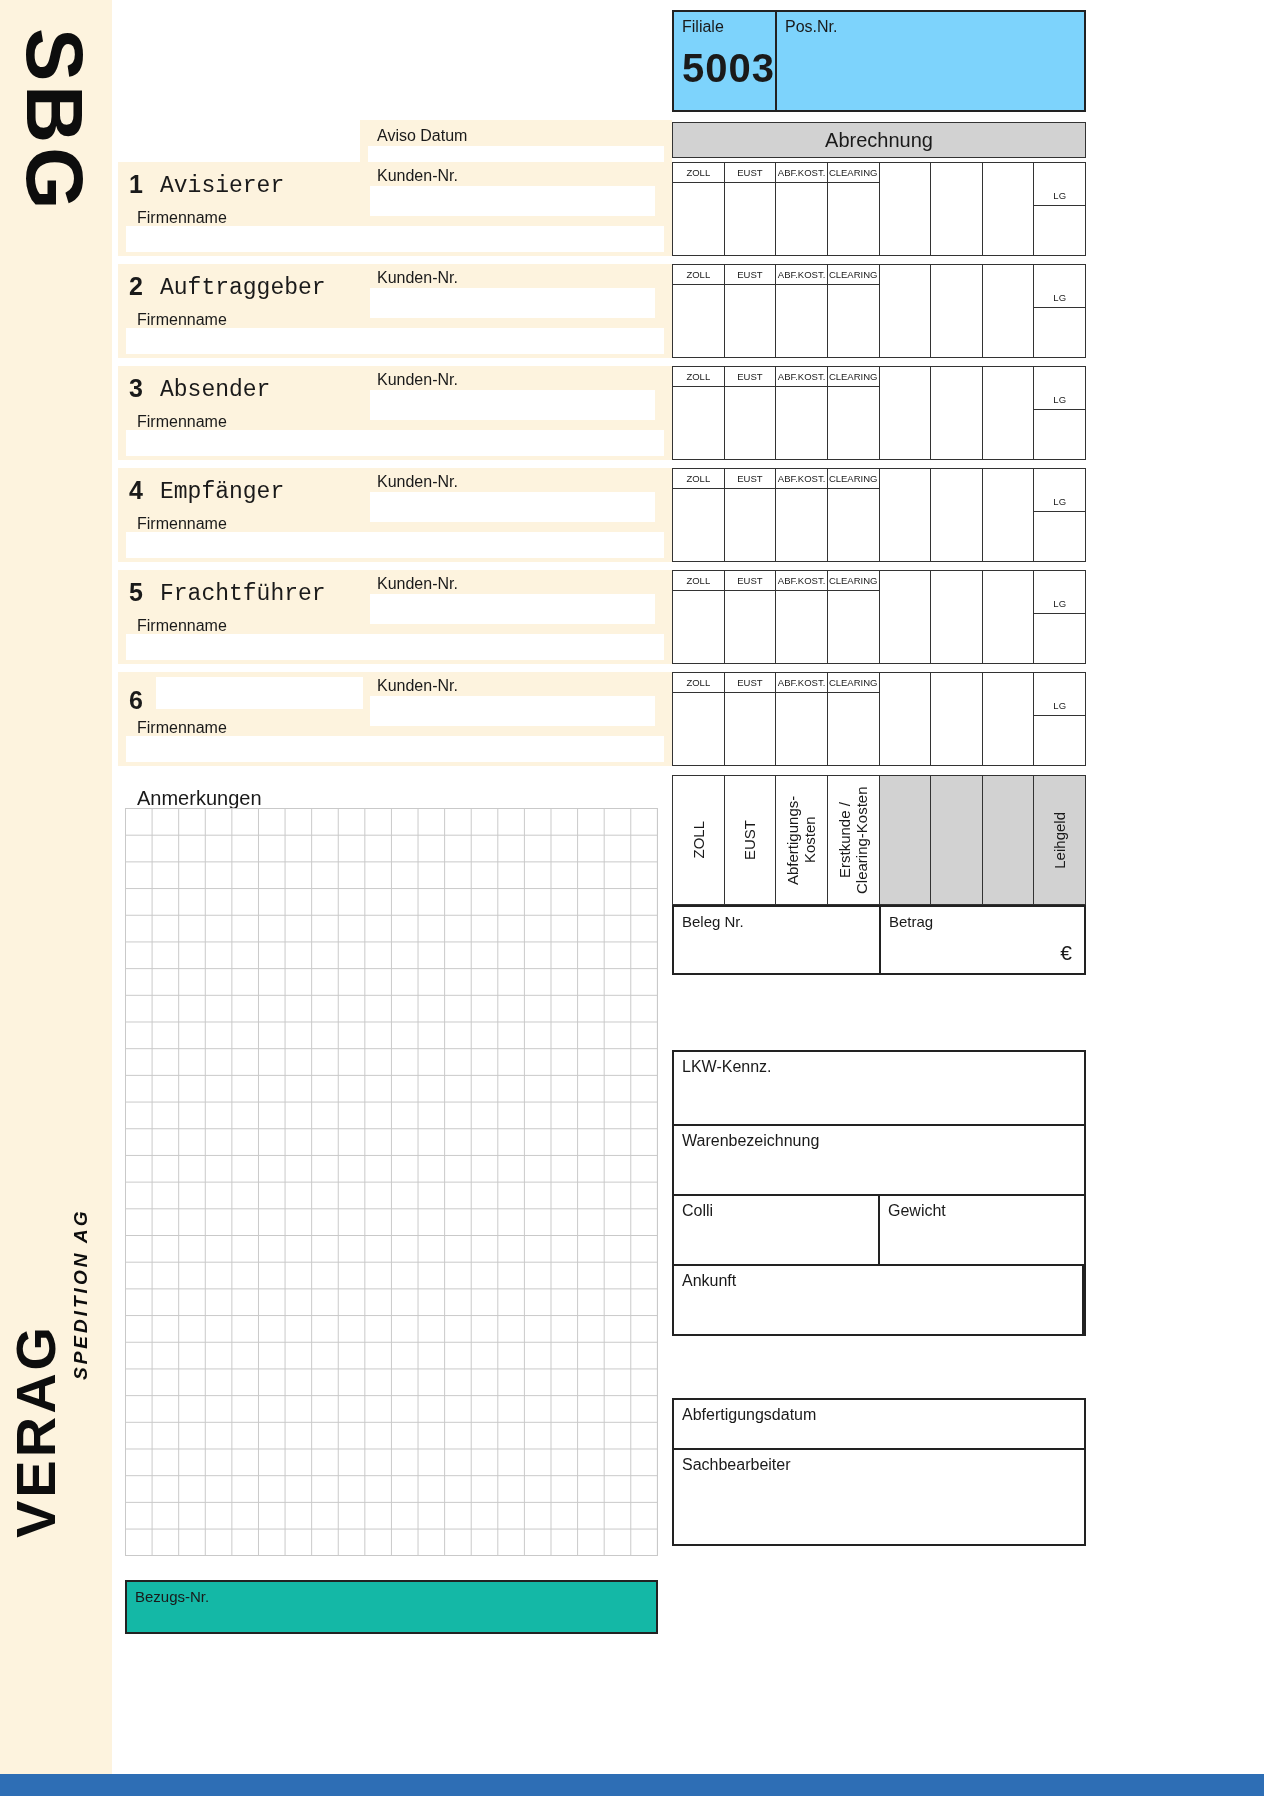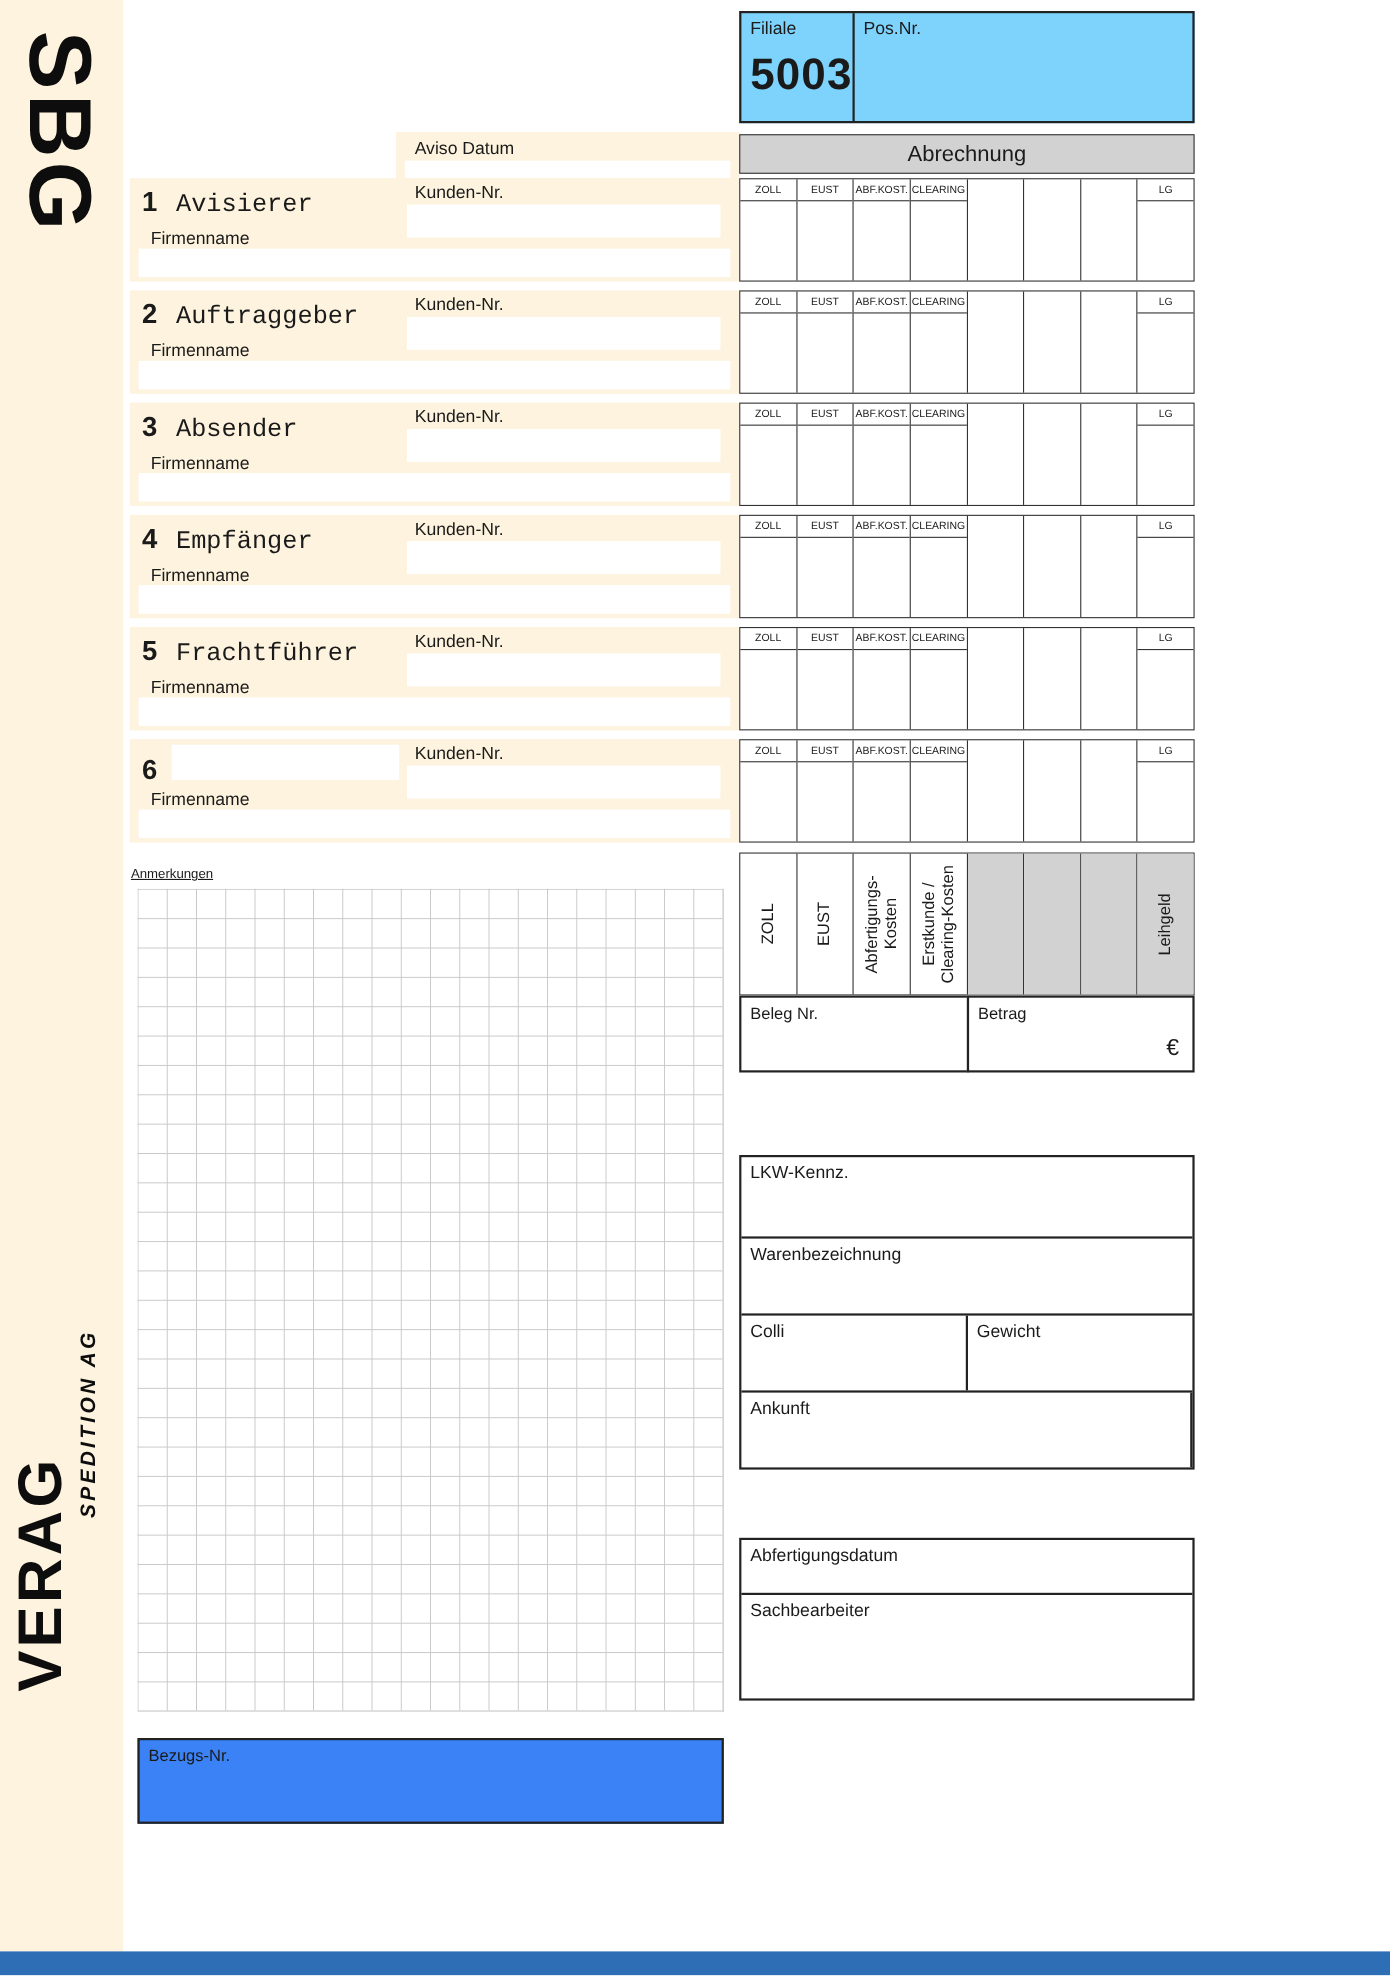--- a/index.html
+++ b/index.html
@@ -39,21 +39,21 @@
   .stitle { position:absolute; left:42px; top:11px; font-size:23px;font-family:Liberation Mono, monospace; }
   .klabel { position:absolute; left:259px; top:5px; font-size:16px; }
   .kinput { position:absolute; left:252px; top:24px; width:285px; height:30px; background:#fff; }
   .flabel { position:absolute; left:19px; top:47px; font-size:16px; }
   .finput { position:absolute; left:8px; top:64px; width:538px; height:26px; background:#fff; }
   .tinput { position:absolute; left:38px; top:5px; width:207px; height:32px; background:#fff; }
 
   
   .arow { position:absolute; left:672px; width:414px; height:94px; border:1px solid var(--line); display:flex; background:#fff; }
   .acell { flex:1; border-right:1px solid var(--line); }
-  .acell:last-child { border-right:none; }
+  .acell:last-child { border-right:none;margin-top:23px; }
   .ahead { height:20px; border-bottom:1px solid var(--line); font-size:9.5px; display:flex; align-items:center; justify-content:center; white-space:nowrap; overflow:hidden; }
 
   
   .vblock { position:absolute; left:672px; top:775px; width:414px; height:130px; border:1px solid var(--line); display:flex; background:#fff; }
   .vcell { flex:1; border-right:1px solid var(--line); display:flex; align-items:center; justify-content:center; overflow:hidden; }
   .vcell:last-child { border-right:none; }
   .vcell.gray { background:var(--gray); }
   .vtext { writing-mode:vertical-rl; transform:rotate(180deg); font-size:15px; line-height:1.15; max-height:122px; text-align:center; }
 
   
@@ -69,29 +69,29 @@
   .split { display:flex; }
   .split > div { flex:1; position:relative; }
   .split > div:first-child { border-right:2px solid #222; }
 
   
   .proc-group { position:absolute; left:672px; top:1398px; width:414px; border:2px solid #222; background:#fff; }
   .proc-row { position:relative; border-top:2px solid #222;padding-left:16px; }
   .proc-row:first-child { border-top:none; }
 
   
-  .anm-label { position:absolute; left:119px; top:787px; font-size:12px;text-decoration:underline; }
+  .anm-label { position:absolute; left:137px; top:787px; font-size:20px; }
   .anm-grid { position:absolute; left:125px; top:808px; width:533px; height:748px;
     background-image: linear-gradient(to right, var(--grid) 1px, transparent 1px),
                       linear-gradient(to bottom, var(--grid) 1px, transparent 1px);
     background-size:26.6px 26.7px;
     border-right:1px solid var(--grid); border-bottom:1px solid var(--grid); }
 
   
-  .bezug-box { position:absolute; left:125px; top:1580px; width:533px; height:78px; border:2px solid #222; background:#3b82f6; }
+  .bezug-box { position:absolute; left:125px; top:1580px; width:533px; height:54px; border:2px solid #222; background:#14b8a6; }
 
   .blue-bar { position:absolute; left:0; top:1774px; width:1264px; height:22px; background:var(--blue); }
 </style>
 </head>
 <body>
 
 <div class="sheet">
 
   <div class="left-strip">
     <div class="sbg">SBG</div>

